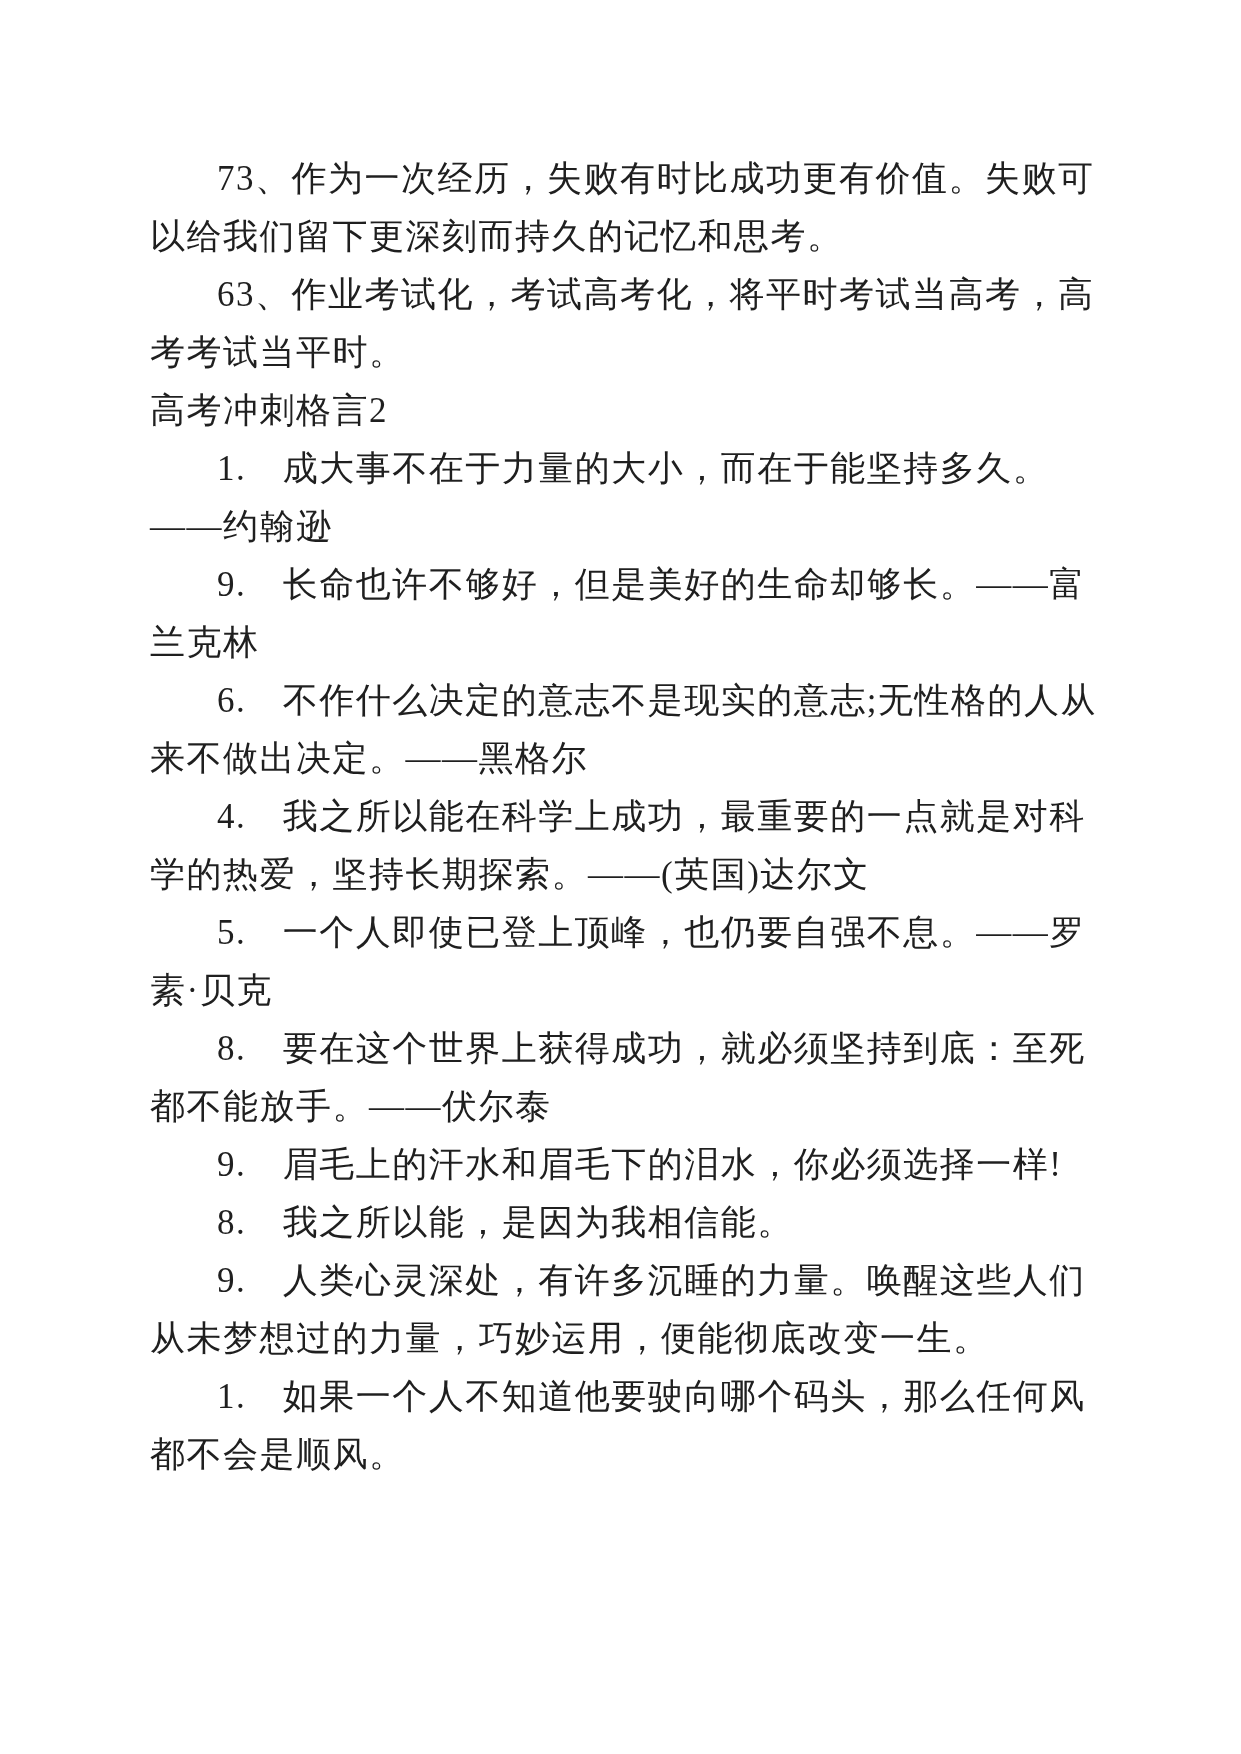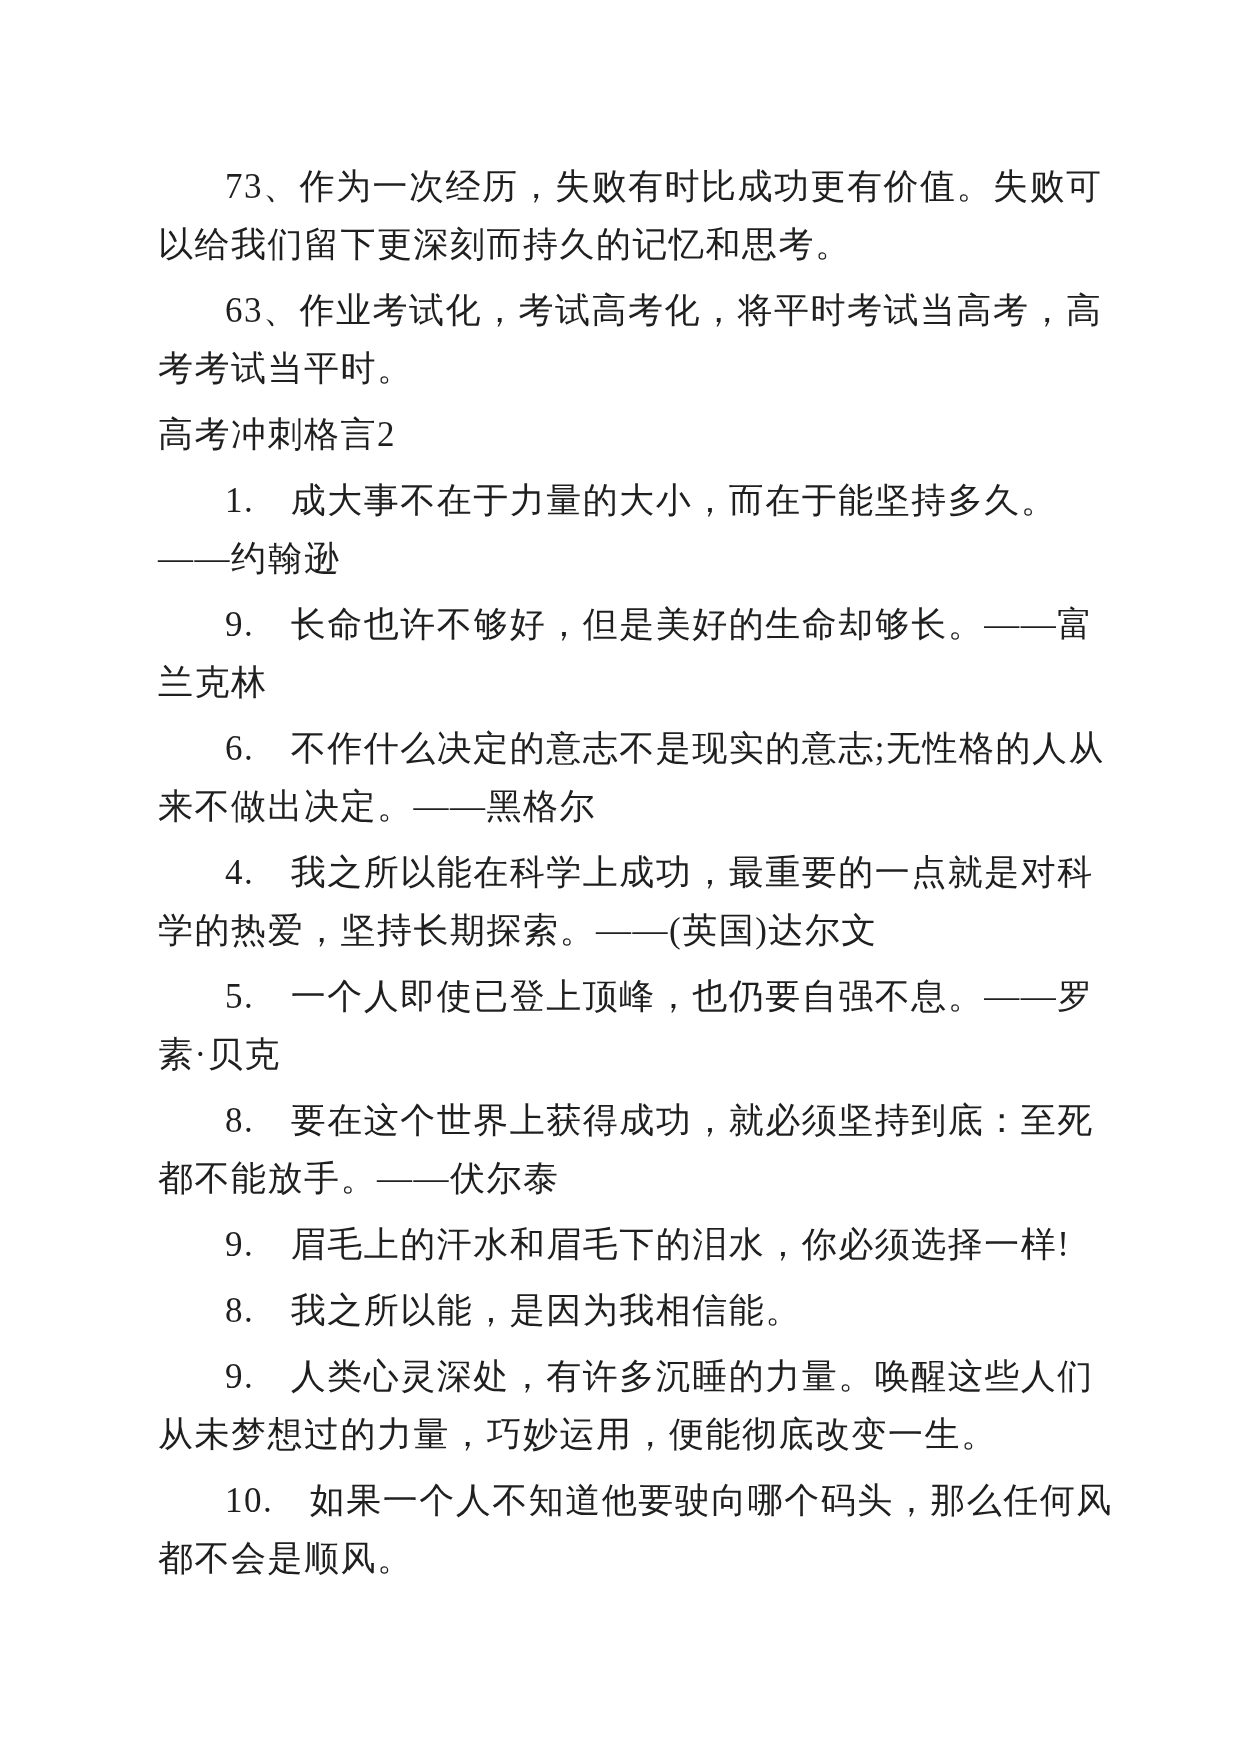--- a/index.html
+++ b/index.html
@@ -19,21 +19,21 @@
     padding: 150px 58px 0 150px;
     background: #ffffff;
     font-family: "Liberation Serif", serif;
     font-size: 35px;
     line-height: 58px;
     letter-spacing: 1.5px;
     color: #1f1f1f;
     font-weight: normal;
   }
   .para {
-    margin: 8px;
+    margin: 0;
     white-space: pre-line;      
     text-indent: 67px;          
     text-align: left;
   }
   .para.no-indent {
     text-indent: 0;
   }
 </style>
 </head>
 <body>
@@ -53,15 +53,15 @@
   <p class="para">4.　我之所以能在科学上成功，最重要的一点就是对科
 学的热爱，坚持长期探索。——(英国)达尔文</p>
   <p class="para">5.　一个人即使已登上顶峰，也仍要自强不息。——罗
 素·贝克</p>
   <p class="para">8.　要在这个世界上获得成功，就必须坚持到底：至死
 都不能放手。——伏尔泰</p>
   <p class="para">9.　眉毛上的汗水和眉毛下的泪水，你必须选择一样!</p>
   <p class="para">8.　我之所以能，是因为我相信能。</p>
   <p class="para">9.　人类心灵深处，有许多沉睡的力量。唤醒这些人们
 从未梦想过的力量，巧妙运用，便能彻底改变一生。</p>
-  <p class="para">10.　如果一个人不知道他要驶向哪个码头，那么任何风
+  <p class="para">1.　如果一个人不知道他要驶向哪个码头，那么任何风
 都不会是顺风。</p>
 </main>
 
 </body></html>

